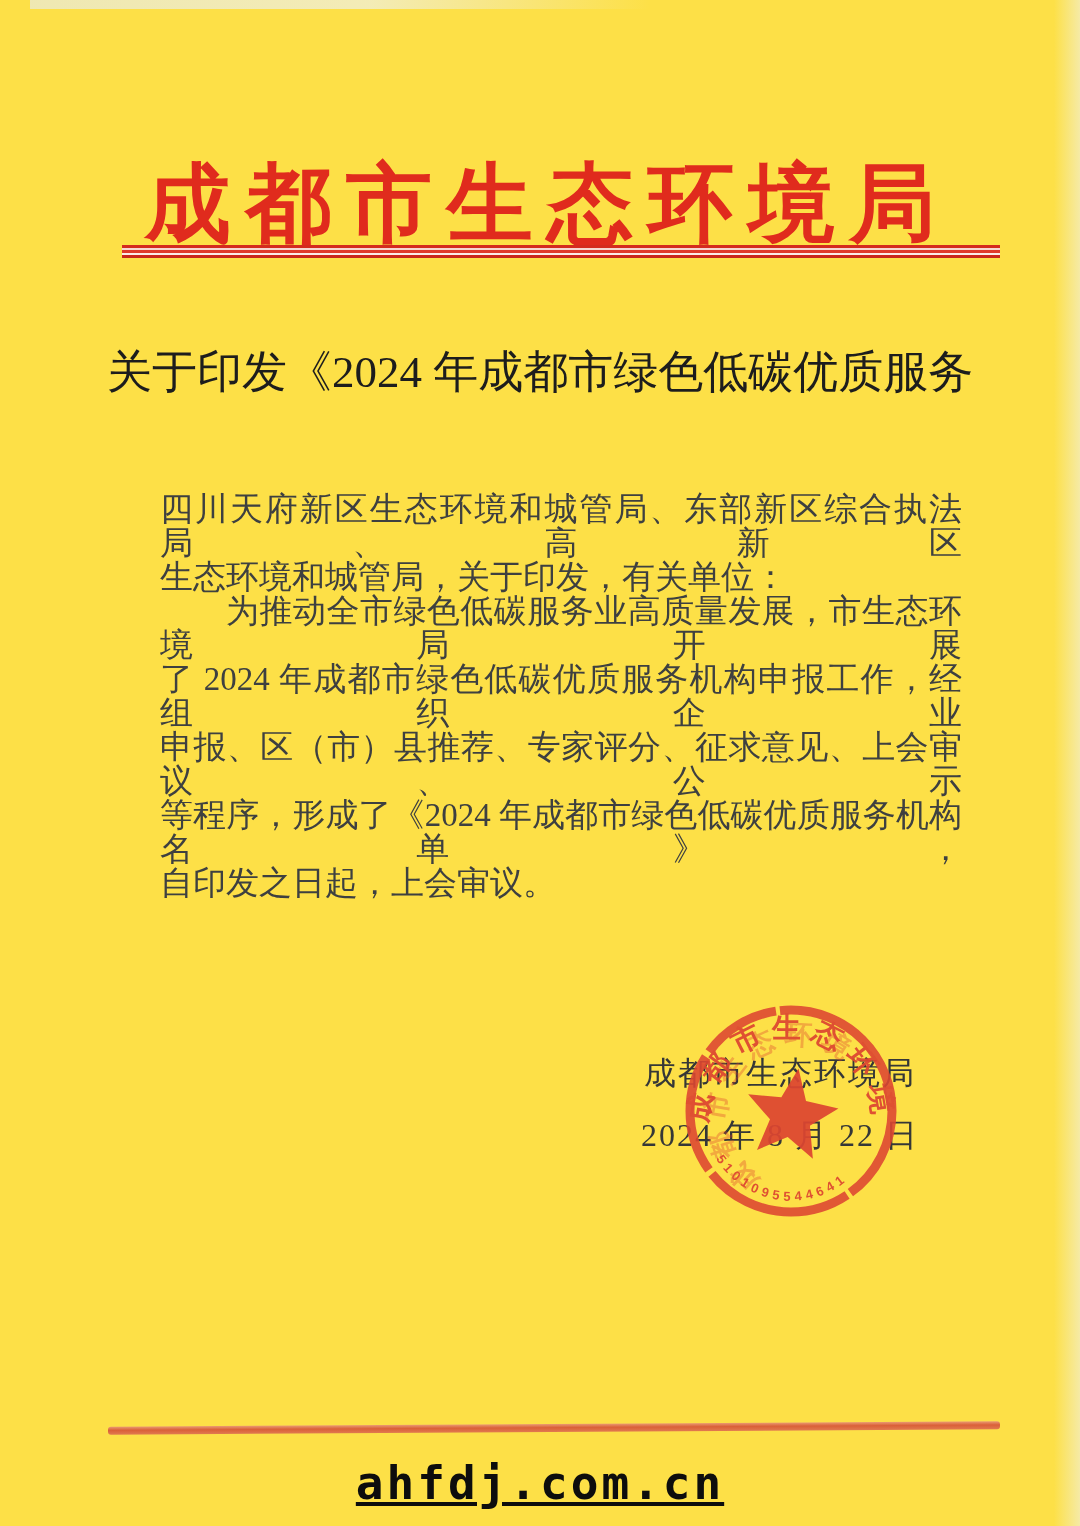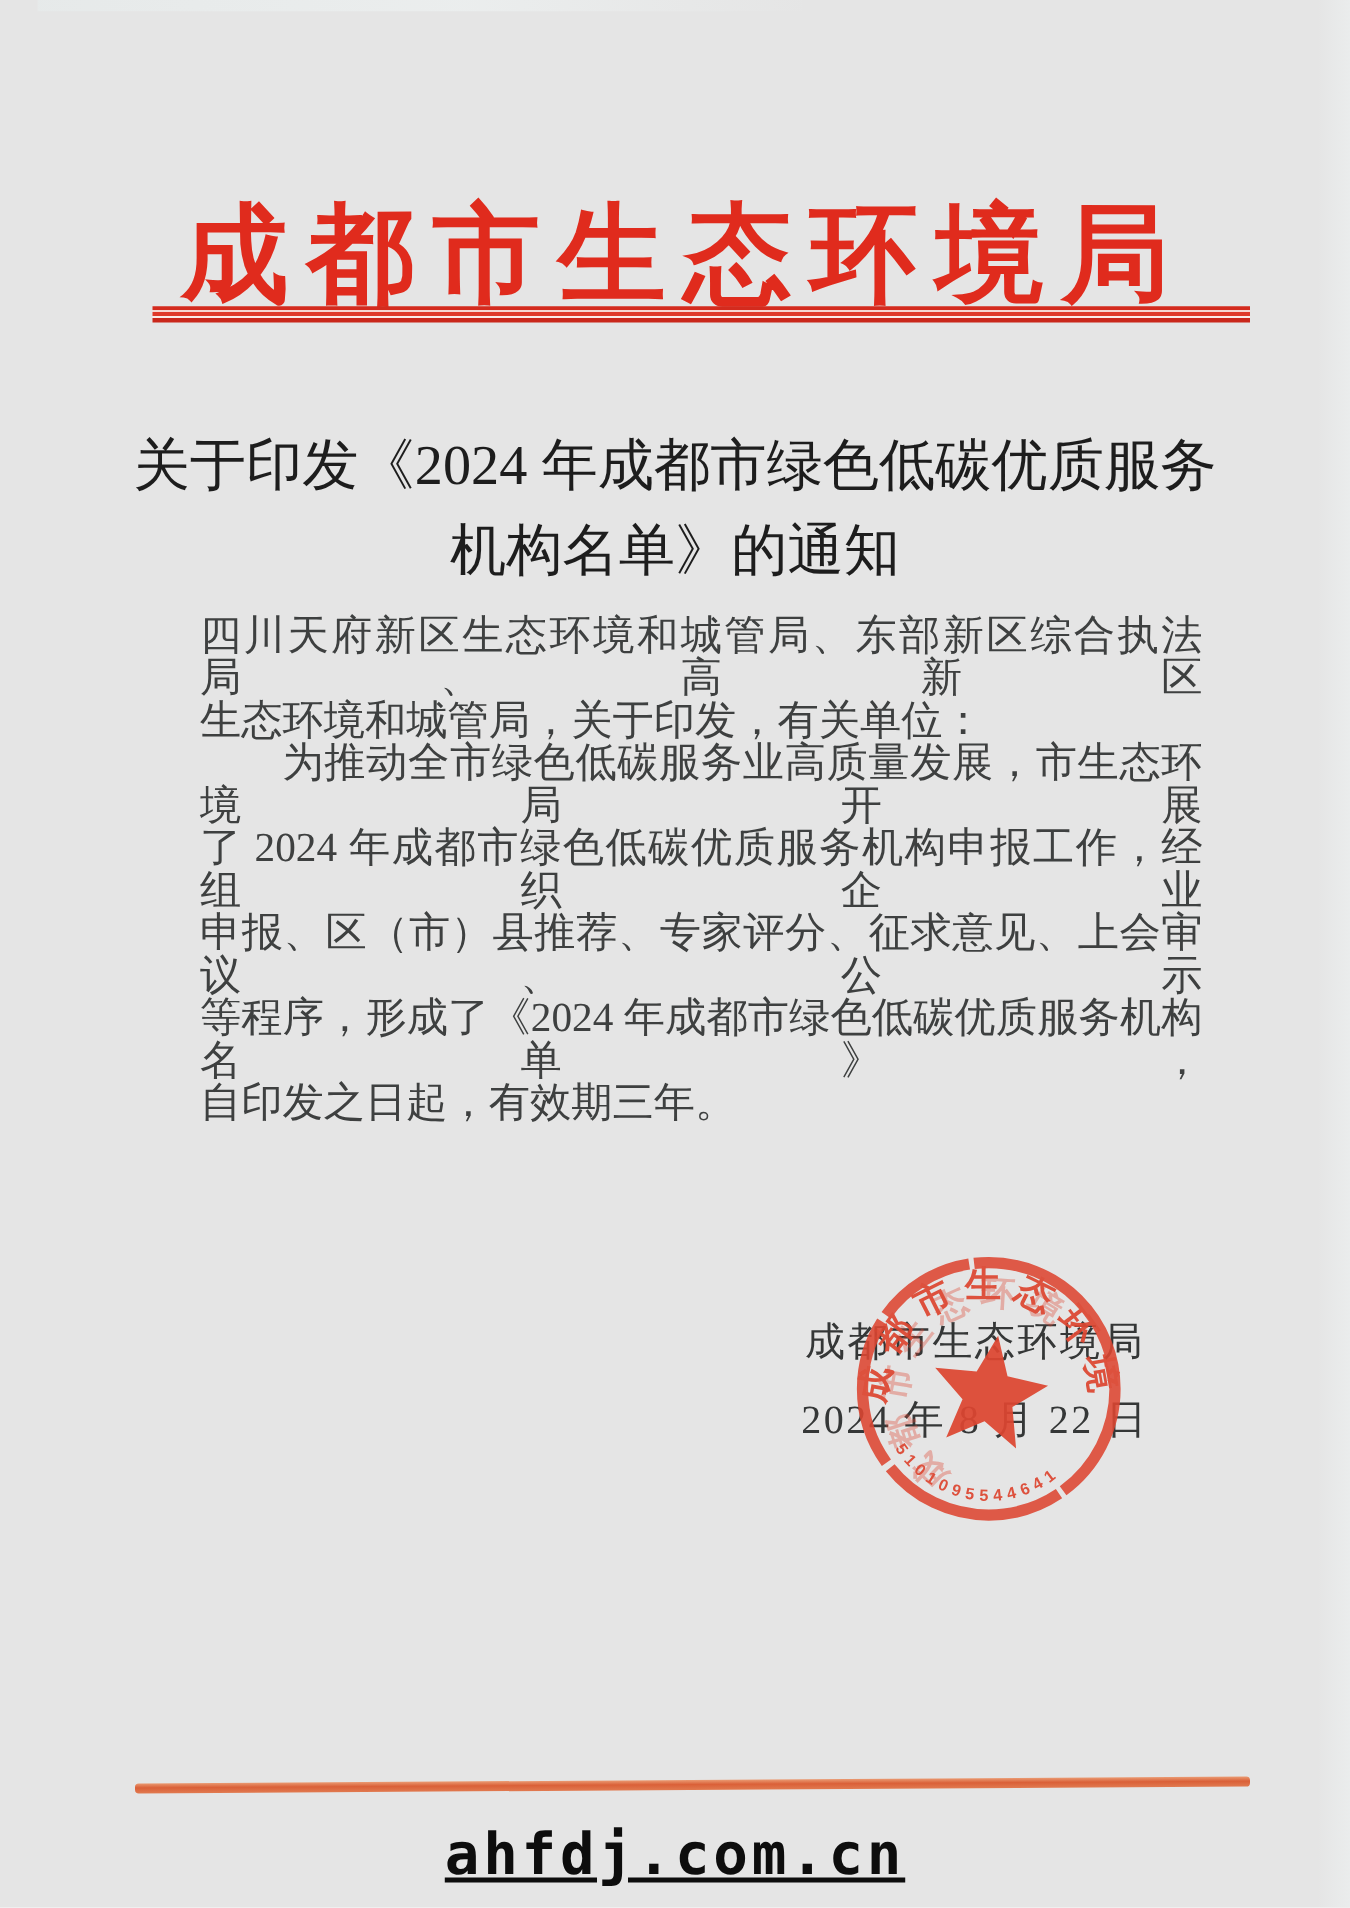--- a/index.html
+++ b/index.html
@@ -1,20 +1,20 @@
 <!DOCTYPE html>
 <html><head>
 <meta charset="utf-8">
 <style>
   html,body{margin:0;padding:0;}
   body{background:#ffffff;}
   .page{
     position:relative;
     width:1080px;height:1526px;
-    background:#e5e5e5;
+    background:#fde047;
     overflow:hidden;
     font-family:"Liberation Serif","DejaVu Serif",serif;
   }
   
   .scan-streak-top{
     position:absolute;top:0;left:30px;width:620px;height:9px;
     background:linear-gradient(to right,#e7ecec 0%,#eef2f2 55%,rgba(255,255,255,0) 100%);
     opacity:.65;
   }
   .scan-edge-right{
@@ -93,32 +93,31 @@
 
   <div class="scan-streak-top"></div>
   <div class="scan-edge-right"></div>
 
   <div class="agency-head">成都市生态环境局</div>
 
   <div class="red-rule"></div>
 
   <div class="doc-title">
     <div>关于印发《2024 年成都市绿色低碳优质服务</div>
-    <div>机构名单》的通知</div>
   </div>
 
   <div class="doc-body">
     <div class="line fill">四川天府新区生态环境和城管局、东部新区综合执法局、高新区</div>
     <div class="line">生态环境和城管局，关于印发，有关单位：</div>
 
     <div class="line fill indent">为推动全市绿色低碳服务业高质量发展，市生态环境局开展</div>
     <div class="line fill">了 2024 年成都市绿色低碳优质服务机构申报工作，经组织企业</div>
     <div class="line fill">申报、区（市）县推荐、专家评分、征求意见、上会审议、公示</div>
     <div class="line fill">等程序，形成了《2024 年成都市绿色低碳优质服务机构名单》，</div>
-    <div class="line">自印发之日起，有效期三年。</div>
+    <div class="line">自印发之日起，上会审议。</div>
 
   </div>
 
   <div class="sign-agency">成都市生态环境局</div>
   <div class="sign-date">2024 年 8 月 22 日</div>
 
   <svg class="seal" viewBox="0 0 262 262" xmlns="http://www.w3.org/2000/svg">
     <defs>
       <path id="arcTop" d="M 50 152 A 82 82 0 1 1 212 152" fill="none"></path>
       <path id="arcBottom" d="M 44 146 A 88 88 0 0 0 218 146" fill="none"></path>

